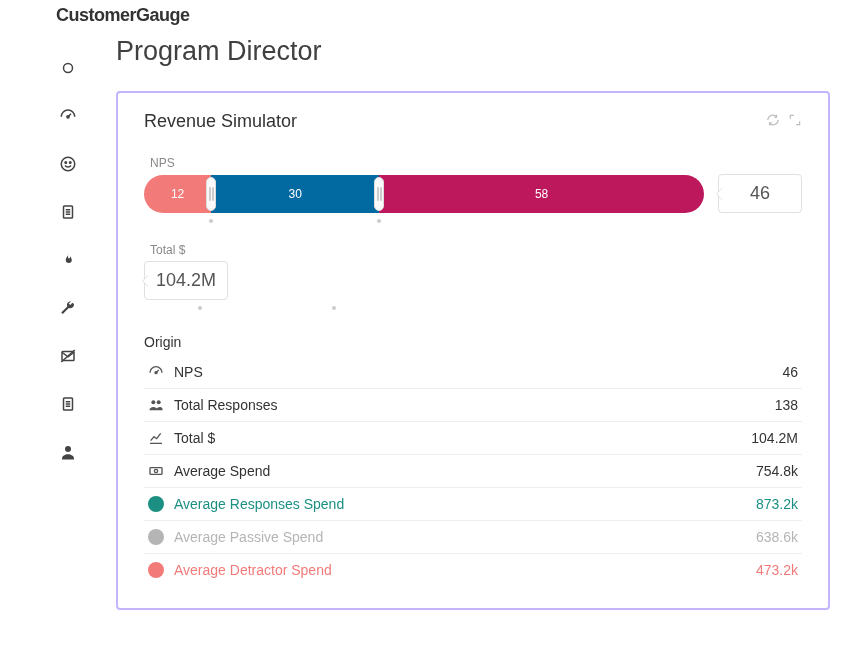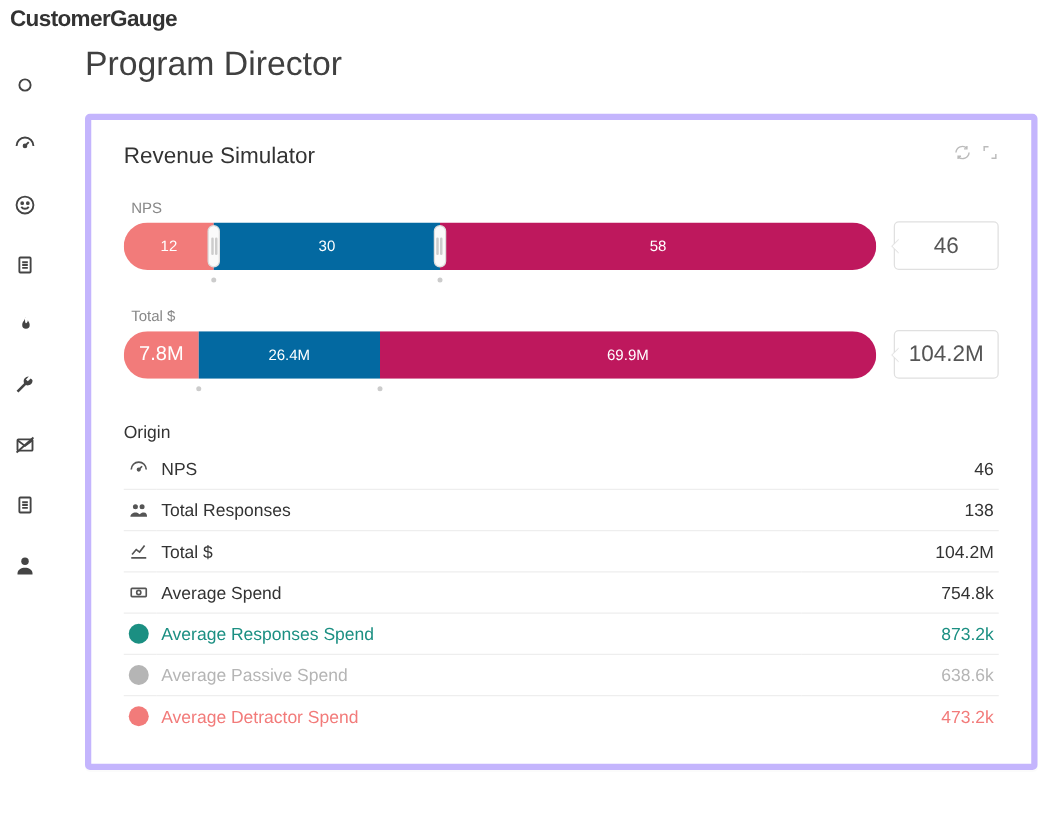--- a/index.html
+++ b/index.html
@@ -1,26 +1,26 @@
 <!DOCTYPE html>
 <html><head>
 <meta charset="utf-8">
 <style>
   * { box-sizing: border-box; margin: 0; padding: 0; }
   html, body { width: 848px; height: 656px; font-family: "Helvetica Neue", Helvetica, Arial, sans-serif; background: #fff; color: #333; }
-  .app { display: flex; flex-direction: column; width: 100%; height: 100%; }
+  .app { display: flex; flex-direction: column; width: 100%; height: 100%; padding-left: 48px; }
   .topbar { height: 30px; display: flex; align-items: center; padding-left: 8px; }
   .brand { font-weight: 900; font-size: 18px; letter-spacing: -0.5px; }
   .body { display: flex; flex: 1; min-height: 0; }
   .sidebar { width: 40px; display: flex; flex-direction: column; align-items: center; gap: 24px; padding-top: 26px; }
   .sidebar .icon { color: #444; display: flex; align-items: center; justify-content: center; width: 24px; height: 24px; cursor: pointer; }
   .sidebar .icon svg { width: 18px; height: 18px; }
   .content { flex: 1; padding: 6px 18px 20px 28px; min-width: 0; }
   h1 { font-size: 27px; font-weight: 400; color: #404040; margin-bottom: 24px; }
-  .card { border: 5px solid #c4b5fd; border-radius: 4px; padding: 18px 26px 22px; box-shadow: 0 1px 1px rgba(0,0,0,0.02); }
+  .card { border: 2px solid #c4b5fd; border-radius: 4px; padding: 18px 26px 22px; box-shadow: 0 1px 1px rgba(0,0,0,0.02); }
   .card-header { display: flex; align-items: center; justify-content: space-between; margin-bottom: 24px; }
   .card-title { font-size: 18px; font-weight: 400; }
   .card-actions { display: flex; gap: 8px; color: #bbb; }
   .card-actions svg { width: 14px; height: 14px; cursor: pointer; }
   .section-label { font-size: 12px; color: #888; margin-bottom: 4px; padding-left: 6px; }
   .bar-row { display: flex; align-items: center; gap: 14px; margin-bottom: 6px; }
   .bar { flex: 1; display: flex; height: 38px; border-radius: 19px; overflow: hidden; position: relative; }
   .seg { display: flex; align-items: center; justify-content: center; color: #fff; font-size: 12px; font-weight: 500; position: relative; }
   .seg.detractor { background: #f27b7a; }
   .seg.passive   { background: #0369a1; }
@@ -151,31 +151,20 @@
           </div>
           <div class="badge">46</div>
         </div>
         <div class="dots" style="margin-left:0; margin-right:98px; position:relative;">
           <div class="dot" style="left:12%"></div>
           <div class="dot" style="left:42%"></div>
         </div>
 
         <div class="section-label" style="margin-top:14px;">Total $</div>
         <div class="bar-row">
-          <div class="bar">
-            <div class="seg detractor" style="width:10%; font-size:16px;">
-                <span>7.8M</span>
-              </div>
-            <div class="seg passive" style="width:24%">
-                <span>26.4M</span>
-              </div>
-            <div class="seg promoter" style="width:66%">
-                <span>69.9M</span>
-              </div>
-          </div>
           <div class="badge">104.2M</div>
         </div>
         <div class="dots" style="margin-left:0; margin-right:98px; position:relative;">
           <div class="dot" style="left:10%"></div>
           <div class="dot" style="left:34%"></div>
         </div>
 
         <div class="origin-label">Origin</div>
         <table>
           <tbody>

